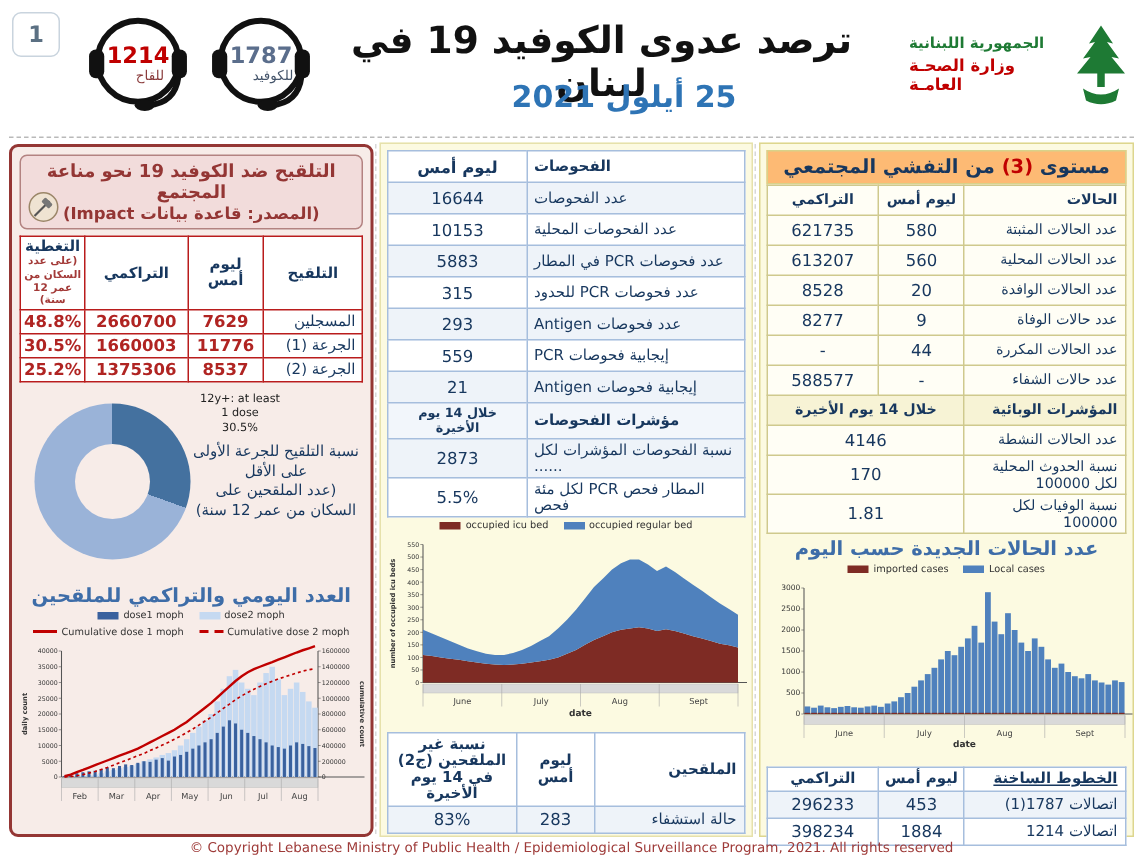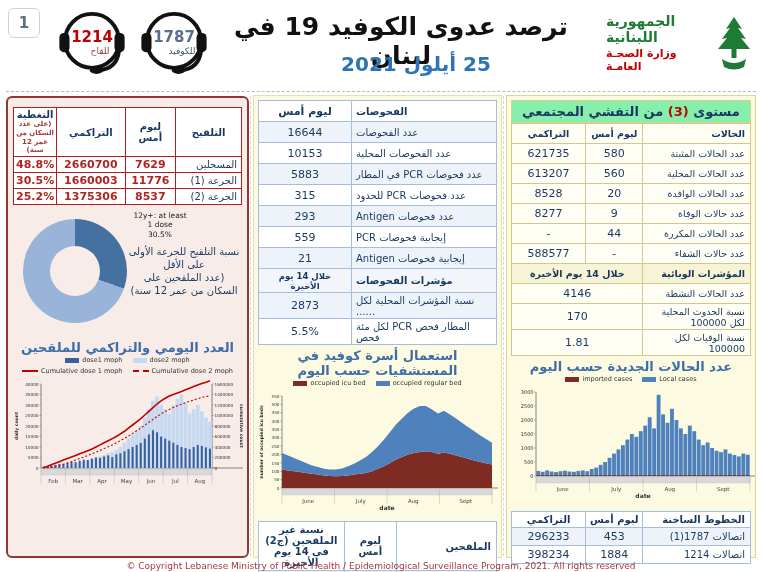--- a/index.html
+++ b/index.html
@@ -8,21 +8,21 @@
   .pagenum{position:absolute;left:8px;top:8px;width:30px;height:28px;border:1px solid #c9d4de;border-radius:6px;
     display:flex;align-items:center;justify-content:center;font-size:15px;font-weight:bold;color:#5b7083;background:#fff;}
   .headset{position:absolute;top:6px;width:72px;height:74px;}
   .headset svg{position:absolute;inset:0;}
   .hs-num{position:absolute;top:22px;left:0;right:0;text-align:center;font-size:15px;font-weight:bold;}
   .hs-lbl{position:absolute;top:40px;left:16px;right:0;text-align:center;font-size:9px;}
   .main-title{position:absolute;top:12px;left:215px;width:372px;text-align:center;font-size:25px;font-weight:bold;color:#111;direction:rtl;}
   .date-line{position:absolute;top:52px;left:230px;width:372px;text-align:center;font-size:20px;font-weight:bold;color:#2e74b5;direction:rtl;}
   .moph{position:absolute;top:8px;right:6px;width:150px;height:70px;direction:rtl;display:flex;align-items:center;gap:4px;}
   .moph-text{text-align:left;flex:1;}
-  .moph-l1{font-size:14px;font-weight:bold;color:#1e7a34;}
+  .moph-l1{font-size:10px;font-weight:bold;color:#1e7a34;}
   .moph-l2{font-size:11px;font-weight:bold;color:#c00000;margin-top:2px;}
   .dash-h{position:absolute;left:6px;right:6px;top:91px;border-top:1px dashed #b9b9b9;}
   .dash-v{position:absolute;top:96px;height:460px;border-left:1px dashed #d8d8d8;}
   
   .panel-left{position:absolute;left:6px;top:96px;width:243px;height:462px;background:#f7ece8;border:2px solid #943634;border-radius:6px;box-sizing:border-box;padding:5px 5px 3px;}
   .panel-mid{position:absolute;left:253px;top:95px;width:249px;height:463px;background:#fcfae1;border:1px solid #e6e1ab;box-sizing:border-box;padding:4px 4px 2px;}
   .panel-right{position:absolute;left:506px;top:95px;width:250px;height:463px;background:#fcfae1;border:1px solid #ddd68e;box-sizing:border-box;padding:4px 4px 2px;}
   .footer{position:absolute;left:0;right:0;bottom:1px;text-align:center;font-size:9px;color:#9e3a38;}
   
   .vax-titlebox{background:#f2dcdb;border:1px solid #b38381;border-radius:5px;padding:3px 4px;text-align:center;direction:rtl;position:relative;}
@@ -56,21 +56,21 @@
   .tests-table tr.sec td{font-weight:bold;background:#f2f6fb;}
   .tests-table tr.sec td.val{font-size:8.5px;}
   .tests-table tr:nth-child(even) td{background:#eef3f9;}
   .h3col{width:100%;direction:rtl;background:#fff;margin-top:3px;}
   .h3col td,.h3col th{border:1px solid #a6bedd;font-size:10px;padding:2px 3px;color:#17375e;text-align:center;}
   .h3col th{font-weight:bold;}
   .h3col td.lbl,.h3col th.lbl{text-align:right;padding-right:5px;}
   .h3col td.val{font-size:11px;}
   .h3col tr:nth-child(odd) td{background:#eef3f9;}
   
-  .lvl-head{background:#86efac;border:1px solid #d8d28a;text-align:center;font-size:13px;font-weight:bold;color:#17375e;direction:rtl;padding:3px 0;}
+  .lvl-head{background:#fdba74;border:1px solid #d8d28a;text-align:center;font-size:13px;font-weight:bold;color:#17375e;direction:rtl;padding:3px 0;}
   .lvl-num{color:#c00000;}
   .comm-table{width:100%;direction:rtl;background:#fffef5;}
   .comm-table td,.comm-table th{border:1px solid #cfc98d;font-size:9.5px;padding:1.5px 3px;color:#17375e;text-align:center;height:16px;}
   .comm-table th{font-weight:bold;}
   .comm-table .lbl{text-align:right;padding-right:5px;}
   .comm-table td.val{font-size:11px;}
   .comm-table tr.sec td{font-weight:bold;background:#f7f3d5;}
   svg{display:block;}
   .cw{margin:0 auto;}
 </style>
@@ -118,20 +118,30 @@
       <div class="moph-l1">الجمهورية اللبنانية</div>
       <div class="moph-l2">وزارة الصحـة العامـة</div>
     </div>
   </div>
 
   <div class="dash-h"></div>
   <div class="dash-v" style="left:250px;"></div>
   <div class="dash-v" style="left:503px;"></div>
 
   <div class="panel-left">
+    <div class="vax-titlebox">
+      <div class="vax-t1">التلقيح ضد الكوفيد 19  نحو مناعة المجتمع</div>
+      <div class="vax-t2">(المصدر: قاعدة بيانات Impact)</div>
+      <div class="syringe">
+        <svg viewBox="0 0 18 18">
+            <line x1="3" y1="15" x2="13" y2="5" stroke="#555" stroke-width="1.4"></line>
+            <rect x="8" y="4" width="7" height="4" rx="1" transform="rotate(45 11 6)" fill="#777"></rect>
+          </svg>
+      </div>
+    </div>
 
     <table class="vax-table">
       <thead>
         <tr>
           <th style="width:62px;">التلقيح</th>
           <th style="width:46px;">ليوم أمس</th>
           <th style="width:64px;">التراكمي</th>
           <th>
             <span>التغطية</span>
             <span class="vax-note">(على عدد السكان من عمر 12 سنة)</span>
@@ -372,31 +382,30 @@
           </tr>
           <tr class="d">
             <td class="lbl">إيجابية فحوصات Antigen</td>
             <td class="val">21</td>
           </tr>
           <tr class="sec">
             <td class="lbl">مؤشرات الفحوصات</td>
             <td class="val">خلال 14 يوم الأخيرة</td>
           </tr>
           <tr class="d">
-            <td class="lbl">نسبة المؤشرات المحلية لكل ......</td>
+            <td class="lbl">نسبة الفحوصات المؤشرات لكل ......</td>
             <td class="val">2873</td>
           </tr>
           <tr class="d">
             <td class="lbl">المطار فحص PCR لكل مئة فحص</td>
             <td class="val">5.5%</td>
           </tr>
         </tbody>
     </table>
 
-    <div class="chart-title">استعمال أسرة كوفيد في المستشفيات حسب اليوم</div>
     <div class="legend" id="leg-beds">
         <span class="it">
           <span class="sw-bar" style="background:#7e2b24"></span>
           <span>occupied icu bed</span>
         </span>
         <span class="it">
           <span class="sw-bar" style="background:#4f81bd"></span>
           <span>occupied regular bed</span>
         </span>
       </div>
@@ -661,21 +670,21 @@
           <text x="212.25" y="106.5" font-size="5.5" text-anchor="middle" fill="#444" font-family="DejaVu Sans, sans-serif">Sept</text>
           <line x1="185.5" y1="93" x2="185.5" y2="108" stroke="#aaa" stroke-width="0.4"></line>
           <line x1="239" y1="93" x2="239" y2="108" stroke="#aaa" stroke-width="0.4"></line>
           <text x="132" y="114" font-size="6" text-anchor="middle" fill="#333" font-family="DejaVu Sans, sans-serif" font-weight="bold">date</text>
         </svg>
       </div>
 
     <table class="h3col">
       <thead>
         <tr>
-          <th class="lbl" style="width:45%;">الخطوط الساخنة</th>
+          <th class="lbl" style="width:45%;text-decoration:underline;">الخطوط الساخنة</th>
           <th style="width:24%;">ليوم أمس</th>
           <th>التراكمي</th>
         </tr>
       </thead>
       <tbody id="hot-body">
           <tr>
             <td class="lbl">اتصالات 1787(1)</td>
             <td class="val">453</td>
             <td class="val">296233</td>
           </tr>

